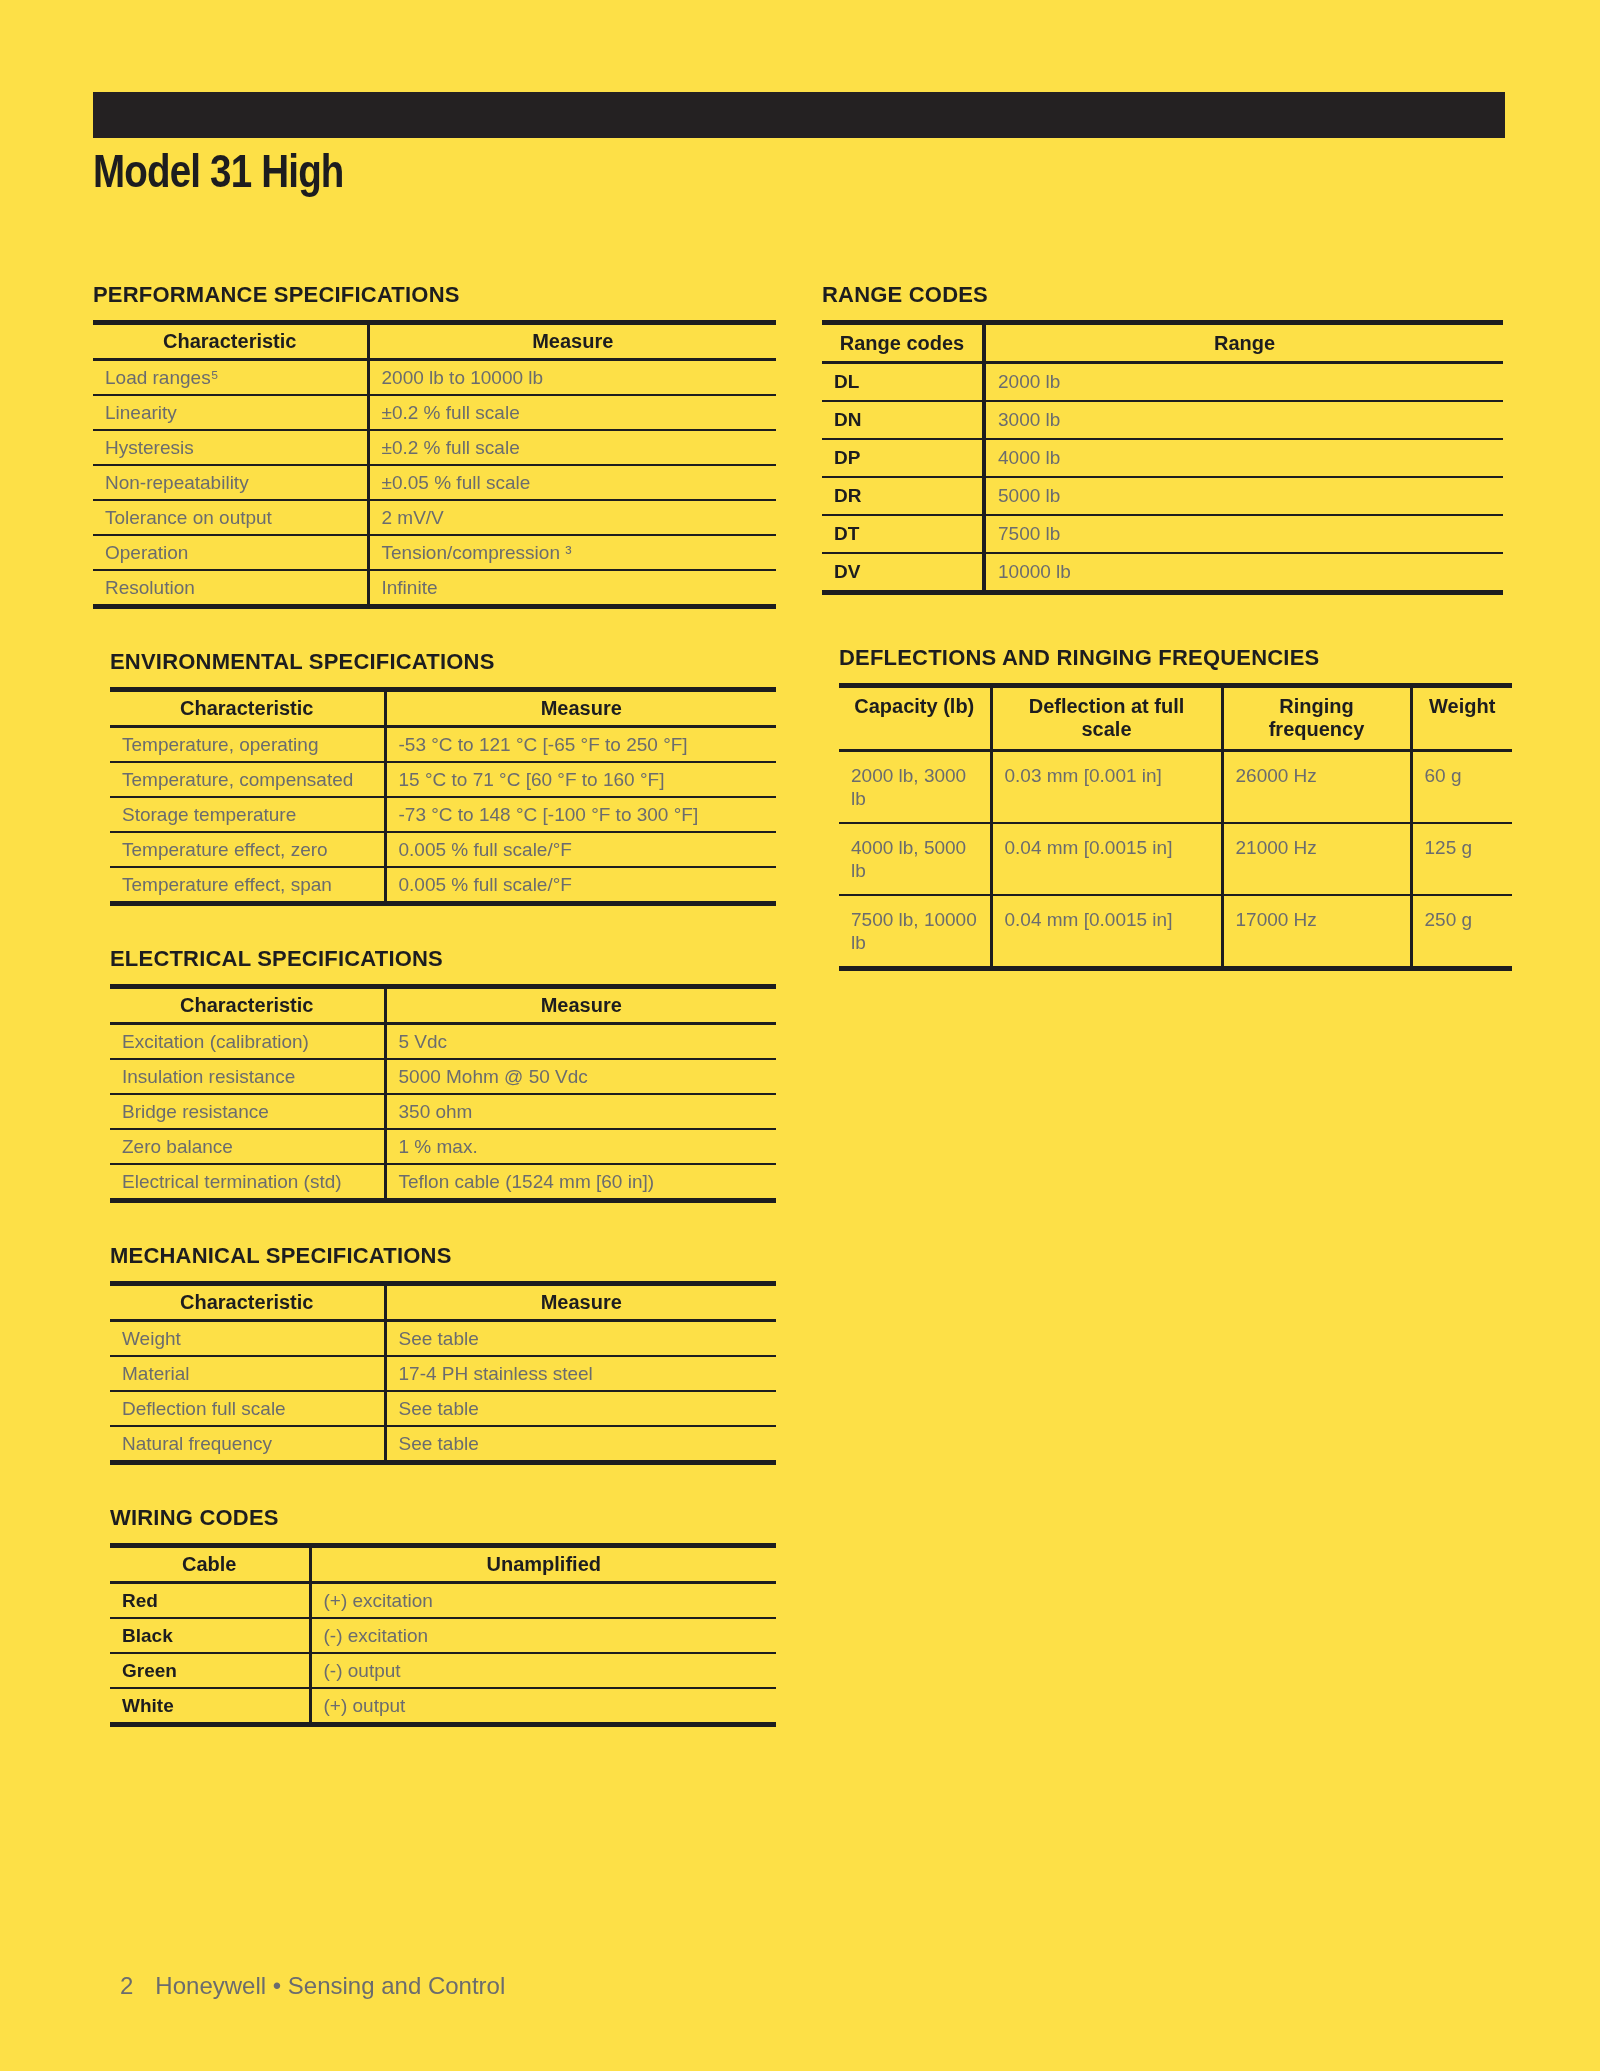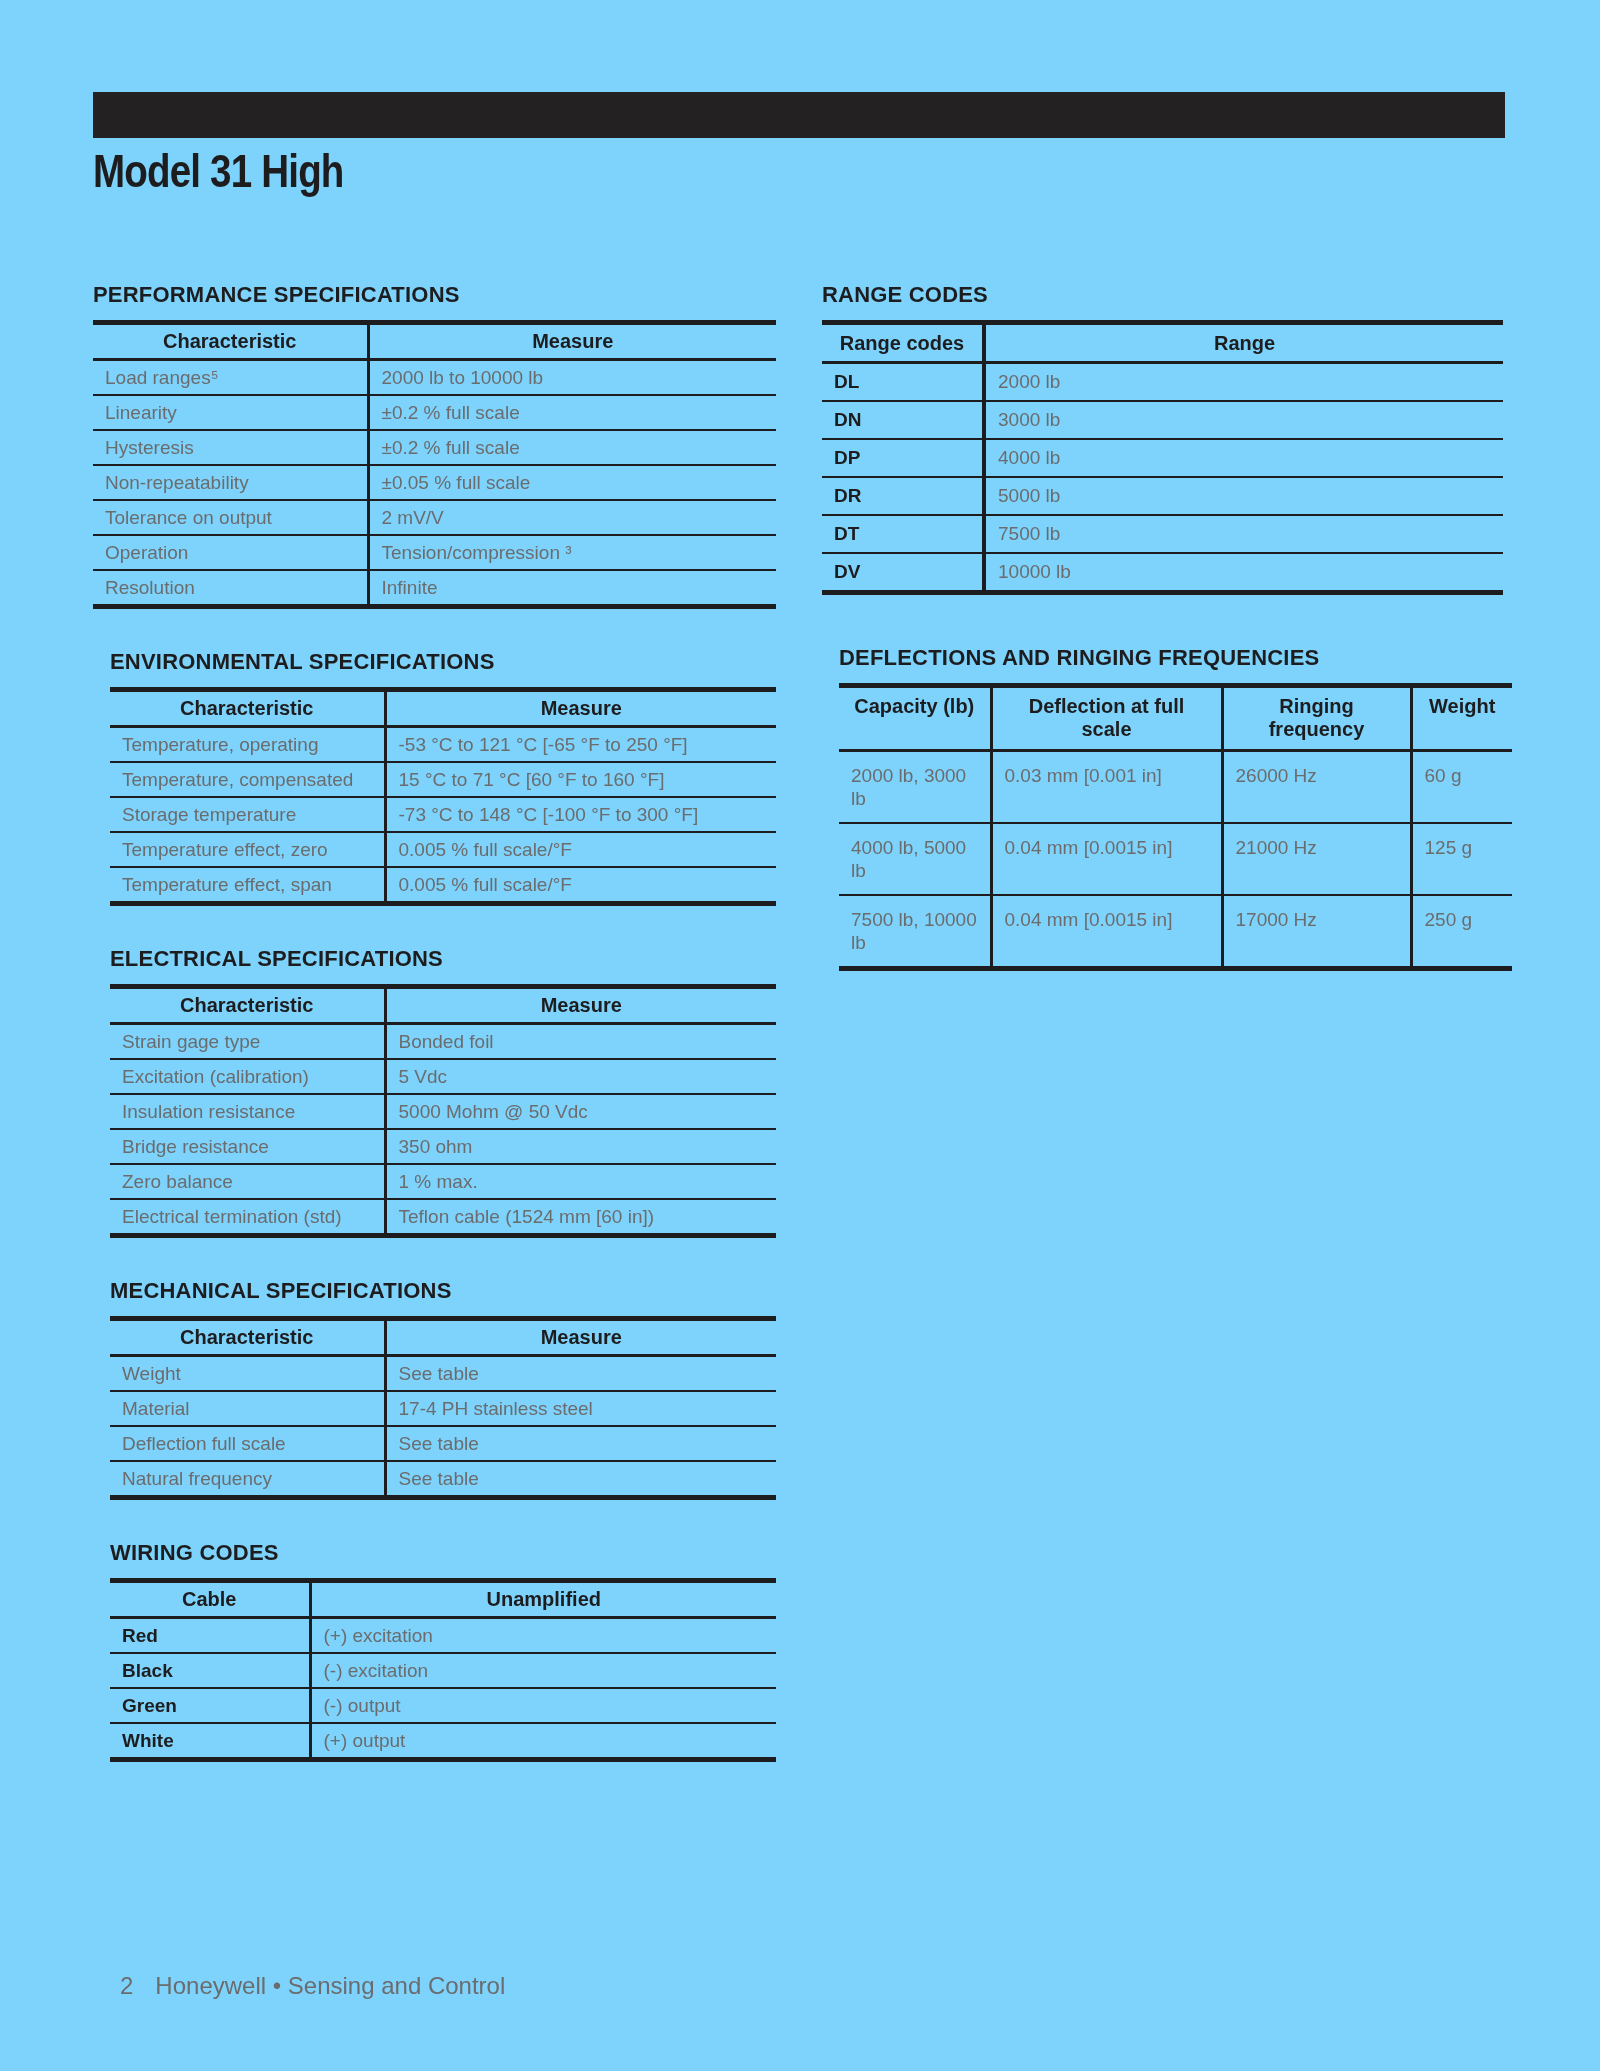--- a/index.html
+++ b/index.html
@@ -7,21 +7,21 @@
     --gray:#6b6c6e;
     --bar:#242122;
   }
   *{ box-sizing:border-box; }
   html,body{ margin:0; padding:0; background:#ffffff; }
   body{
     width:1600px; height:2071px;
     font-family:"Liberation Sans", sans-serif;
     position:relative;
   }
-  .page{ position:relative; width:1600px; height:2071px; background:#7dd3fc; overflow:hidden; }
+  .page{ position:relative; width:1600px; height:2071px; background:#fde047; overflow:hidden; }
 
   .topbar{
     position:absolute; left:93px; top:92px;
     width:1412px; height:46px;
     background:var(--bar);
   }
   .doc-title{
     position:absolute; left:93px; top:143px;
     font-size:47px; font-weight:bold; color:var(--ink);
     letter-spacing:-1px;
@@ -179,24 +179,20 @@
             <col>
           </colgroup>
         <thead>
           <tr>
             <th class="vd">Characteristic</th>
             <th>Measure</th>
           </tr>
         </thead>
         <tbody>
           <tr>
-              <td class="vd">Strain gage type</td>
-              <td>Bonded foil</td>
-            </tr>
-          <tr>
               <td class="vd">Excitation (calibration)</td>
               <td>5 Vdc</td>
             </tr>
           <tr>
               <td class="vd">Insulation resistance</td>
               <td>5000 Mohm @ 50 Vdc</td>
             </tr>
           <tr>
               <td class="vd">Bridge resistance</td>
               <td>350 ohm</td>

